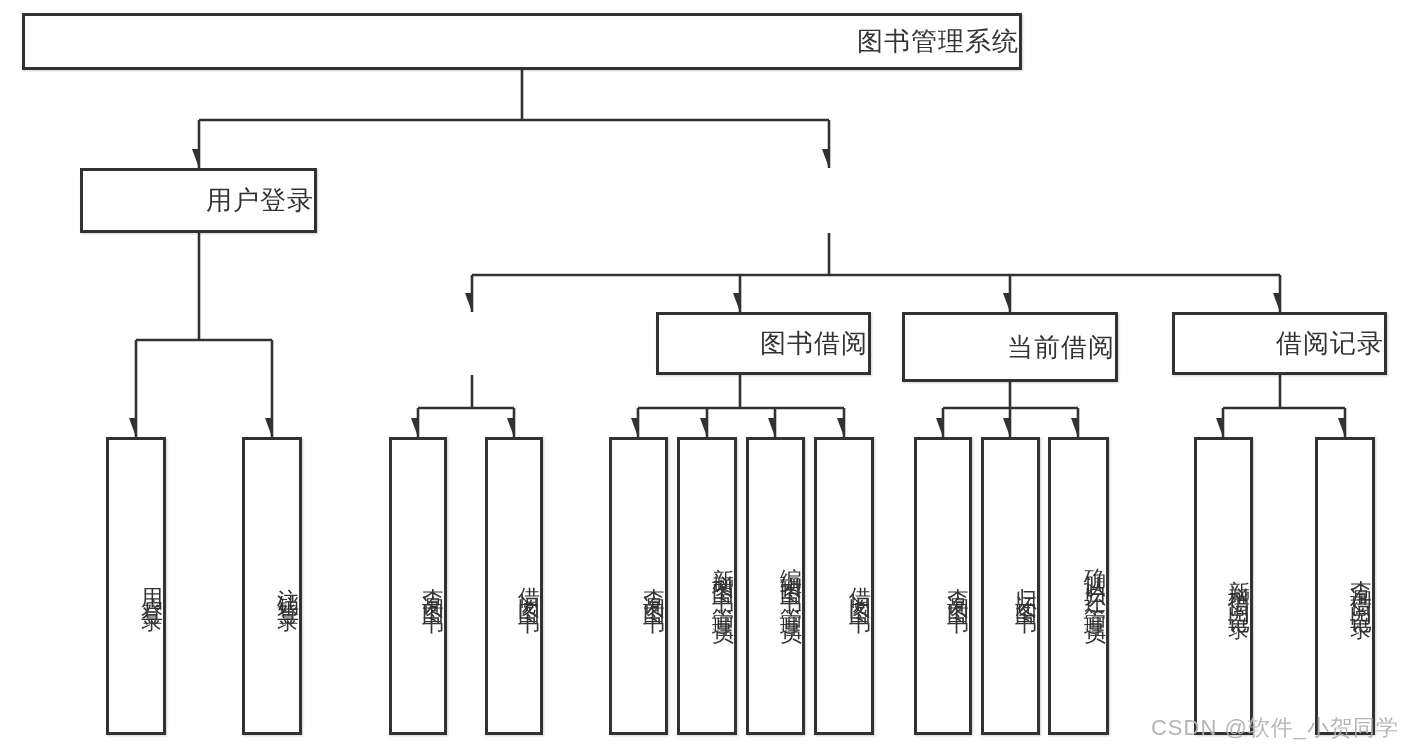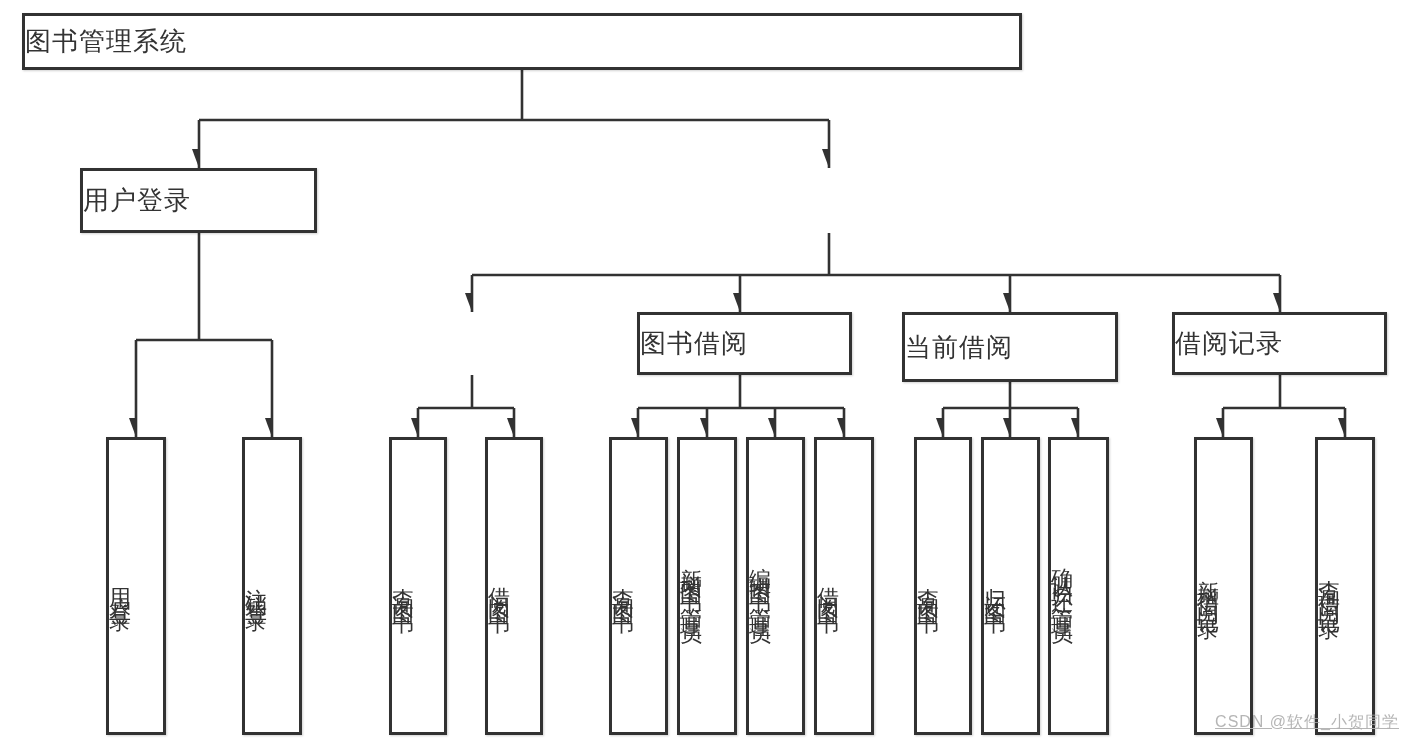--- a/index.html
+++ b/index.html
@@ -22,48 +22,47 @@
     pointer-events: none;
   }
   .node {
     position: absolute;
     box-sizing: border-box;
     background: #ffffff;
     border: 3px solid #323232;
     color: #333333;
     display: flex;
     align-items: center;
-    justify-content: flex-start;
+    justify-content: flex-end;
     box-shadow: 1px 1px 2px rgba(0,0,0,0.18);
   }
   .node.h {
     font-size: 26px;
     letter-spacing: 1px;
     white-space: nowrap;
   }
   .node.v {
     font-size: 22px;
   }
   .node.v .vtxt {
     writing-mode: vertical-rl;
     text-orientation: mixed;
     letter-spacing: 8px;
     line-height: 1;
     white-space: nowrap;
   }
   #watermark {
     position: absolute;
     right: 6px;
-    bottom: 14px;
-    font-size: 16px;
+    bottom: 4px;
+    font-size: 22px;
     color: rgba(177,177,177,0.95);
     letter-spacing: 1px;
     white-space: nowrap;
     z-index: 10;
-    text-decoration: underline;
   }
 </style>
 </head>
 <body>
 
 <div id="stage">
 
   <svg id="wires" width="1405" height="747" viewBox="0 0 1405 747">
     <defs>
       <marker id="ah" markerUnits="userSpaceOnUse" markerWidth="22" markerHeight="16" refX="19" refY="0" orient="auto">
@@ -111,21 +110,21 @@
   </svg>
 
   <div class="node h" style="left:22px;top:13px;width:1000px;height:57px">
     <span>图书管理系统</span>
   </div>
 
   <div class="node h" style="left:80px;top:168px;width:237px;height:65px">
     <span>用户登录</span>
   </div>
 
-  <div class="node h" style="left:637px;top:312px;width:215px;height:63px">
+  <div class="node h" style="left:656px;top:312px;width:215px;height:63px">
     <span>图书借阅</span>
   </div>
   <div class="node h" style="left:902px;top:312px;width:216px;height:70px">
     <span>当前借阅</span>
   </div>
   <div class="node h" style="left:1172px;top:312px;width:215px;height:63px">
     <span>借阅记录</span>
   </div>
 
   <div class="node v" style="left:106px;top:437px;width:60px;height:298px">

